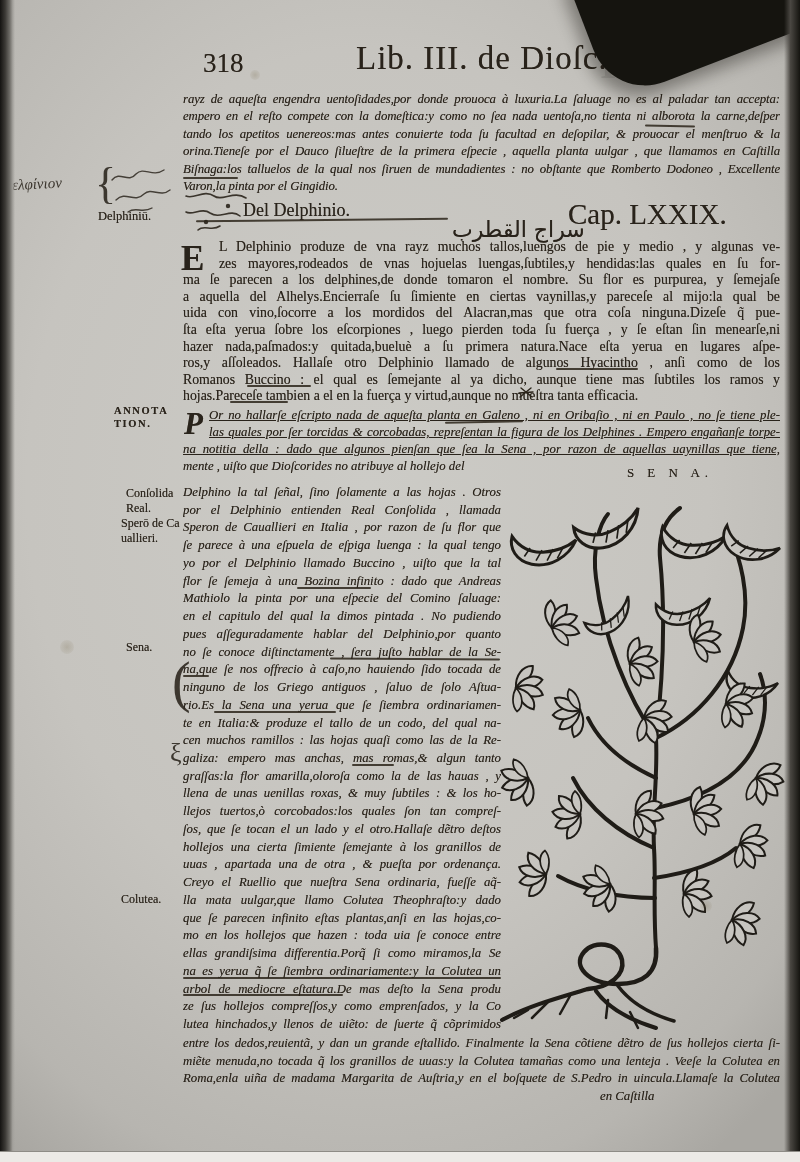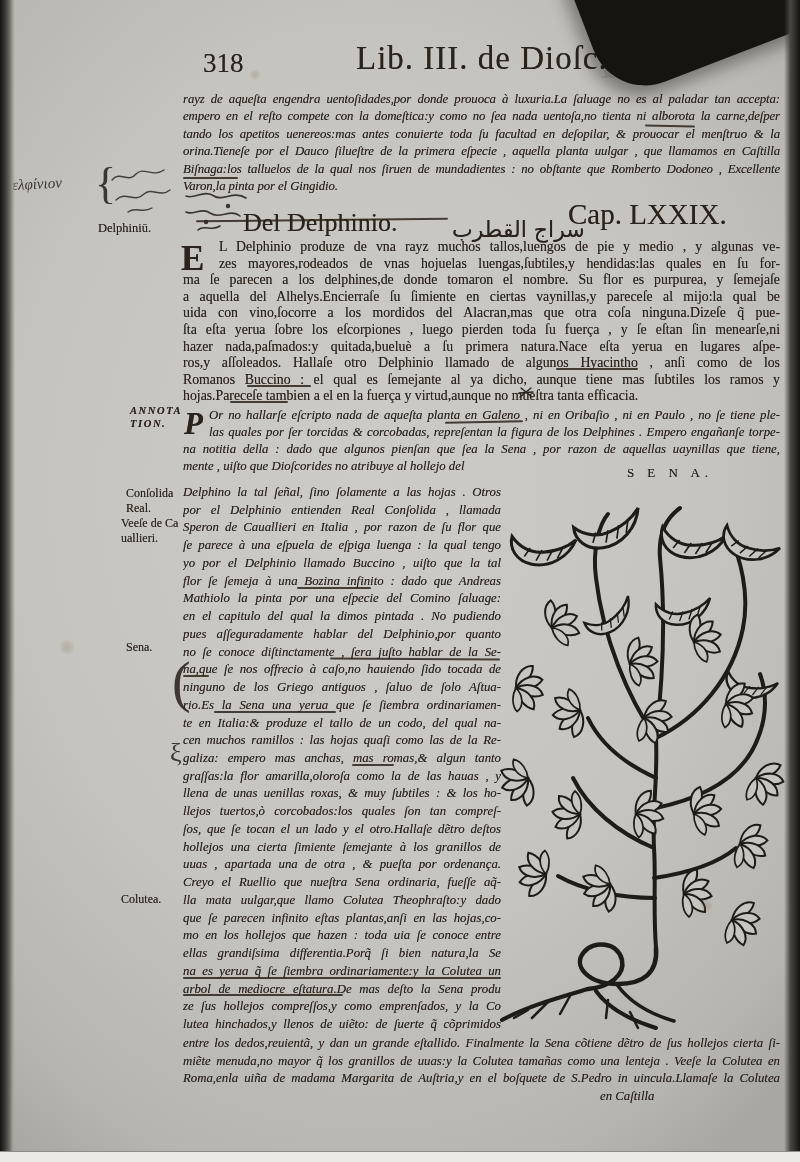--- a/index.html
+++ b/index.html
@@ -10,21 +10,21 @@
   .tx{color:#29231b;text-shadow:0 0 .5px rgba(45,35,22,.55);}
   .it{font-style:italic;}
   
   .block div{white-space:normal;overflow:hidden;}
   .intro-block{left:183px;top:91px;width:597px;font-size:12.8px;line-height:17.4px;letter-spacing:-.1px;}
   .intro-block div:not(:last-child){text-align:justify;text-align-last:justify;}
   .main-block{left:183px;top:239px;width:597px;font-size:13.8px;line-height:16.6px;}
   .main-block div:not(:last-child){text-align:justify;text-align-last:justify;}
   .main-block div:nth-child(-n+2){padding-left:36px;width:561px;}
   .annot-block{left:183px;top:407px;width:597px;font-size:12.8px;line-height:16.9px;}
-  .annot-block div:not(:last-child){text-align:justify;text-align-last:justify;}
+  .annot-block div:not(:last-child){text-align:justify;text-align-last:justify;text-decoration:underline;}
   .annot-block div:nth-child(-n+2){padding-left:26px;width:571px;}
   .col-block{left:183px;top:484px;width:318px;font-size:12.8px;line-height:17.74px;}
   .col-block div{text-align:justify;text-align-last:justify;}
   .final-block{left:183px;top:1035px;width:597px;font-size:12.8px;line-height:17.6px;}
   .final-block div{text-align:justify;text-align-last:justify;}
   .dropcap{line-height:1;font-weight:bold;}
   .mnote{font-size:12px;line-height:14.5px;}
   .mnote-caps{font-size:10.5px;letter-spacing:1.6px;line-height:13px;font-weight:bold;}
   .ink{position:absolute;background:#2b241a;height:1.6px;opacity:.85;border-radius:2px;}
   .scribble{color:#2e2820;opacity:.9;}
@@ -60,52 +60,52 @@
 
   <div class="abs it scribble" style="left:5px;top:176px;font-size:15px;transform:rotate(-3deg);">δελφίνιον</div>
   <div class="abs scribble" style="left:95px;top:158px;font-size:44px;font-weight:300;">{</div>
   <svg class="abs" style="left:108px;top:162px;" width="70" height="58" viewBox="0 0 70 58">
     <g fill="none" stroke="#2e2820" stroke-width="1.4" stroke-linecap="round" opacity=".85">
       <path d="M4 18 C 12 8, 20 22, 28 12 C 36 4, 44 16, 56 8"></path>
       <path d="M8 38 C 18 28, 26 42, 36 32 C 44 25, 52 36, 62 28"></path>
       <path d="M20 50 C 28 44, 34 52, 44 46"></path>
     </g>
   </svg>
-  <div class="abs tx" style="left:98px;top:221px;font-size:12.5px;">Delphiniū.</div>
+  <div class="abs tx" style="left:98px;top:209px;font-size:12.5px;">Delphiniū.</div>
 
   <svg class="abs" style="left:180px;top:186px;" width="72" height="54" viewBox="0 0 72 54">
     <g fill="none" stroke="#2b251c" stroke-width="1.6" stroke-linecap="round" opacity=".9">
       <path d="M66 12 C 54 4, 42 16, 34 10 C 24 3, 14 14, 6 10"></path>
       <path d="M60 30 C 50 22, 40 34, 30 27 C 22 21, 12 30, 6 26"></path>
       <path d="M18 44 C 24 38, 32 46, 40 40"></path>
       <circle cx="48" cy="20" r="1.4" fill="#2b251c"></circle>
       <circle cx="26" cy="36" r="1.4" fill="#2b251c"></circle>
     </g>
   </svg>
-  <div class="abs tx" style="left:243px;top:208px;font-size:26px;text-align:center;">Del Delphinio.</div>
+  <div class="abs tx" style="left:243px;top:200px;font-size:18px;text-align:center;">Del Delphinio.</div>
   <div class="abs tx" style="left:452px;top:201px;font-size:22px;font-family:'DejaVu Sans',sans-serif;margin-top:16px;">سراج القطرب</div>
   <div class="abs tx" style="left:568px;top:198px;font-size:29px;">Cap. LXXIX.</div>
 
   <div class="ink" style="left:196px;top:219px;width:252px;transform:rotate(-.6deg);height:2px;"></div>
 
   <div class="abs tx dropcap" style="left:181px;top:241px;font-size:35px;">E</div>
   <div class="abs tx block main-block">
       <div>L Delphinio produze de vna rayz muchos tallos,luengos de pie y medio , y algunas ve-</div>
       <div>zes mayores,rodeados de vnas hojuelas luengas,ſubtiles,y hendidas:las quales en ſu for-</div>
       <div>ma ſe parecen a los delphines,de donde tomaron el nombre. Su flor es purpurea, y ſemejaſe</div>
       <div>a aquella del Alhelys.Encierraſe ſu ſimiente en ciertas vaynillas,y pareceſe al mijo:la qual be</div>
       <div>uida con vino,ſocorre a los mordidos del Alacran,mas que otra coſa ninguna.Dizeſe q̃ pue-</div>
       <div>ſta eſta yerua ſobre los eſcorpiones , luego pierden toda ſu fuerça , y ſe eſtan ſin menearſe,ni</div>
       <div>hazer nada,paſmados:y quitada,bueluè a ſu primera natura.Nace eſta yerua en lugares aſpe-</div>
       <div>ros,y aſſoleados.  Hallaſe otro Delphinio llamado de algunos Hyacintho , anſi como de los</div>
       <div>Romanos Buccino : el qual es ſemejante al ya dicho, aunque tiene mas ſubtiles los ramos y</div>
       <div>hojas.Pareceſe tambien a el en la fuerça y virtud,aunque no mueſtra tanta efficacia.</div>
     </div>
 
-  <div class="abs tx mnote-caps" style="left:130px;top:404px;font-style:italic;">
+  <div class="abs tx mnote-caps" style="left:114px;top:404px;">
       <div>ANNOTA</div>
       <div>TION.</div>
     </div>
 
   <div class="abs tx it dropcap" style="left:184px;top:408px;font-size:31px;">P</div>
   <div class="abs tx it block annot-block">
       <div>Or no hallarſe eſcripto nada de aqueſta planta en Galeno , ni en Oribaſio , ni en Paulo , no ſe tiene ple-</div>
       <div>las quales por ſer torcidas &amp; corcobadas, repreſentan la figura de los Delphines . Empero engañanſe torpe-</div>
       <div>na notitia della : dado que  algunos  pienſan que ſea la  Sena , por razon  de aquellas uaynillas que tiene,</div>
       <div>mente , uiſto que Dioſcorides no  atribuye  al hollejo del</div>
@@ -133,33 +133,33 @@
       <div>graſſas:la flor amarilla,oloroſa como la de las hauas , y</div>
       <div>llena de unas uenillas roxas, &amp; muy ſubtiles : &amp; los ho-</div>
       <div>llejos tuertos,ò corcobados:los quales ſon tan compreſ-</div>
       <div>ſos, que ſe tocan el un lado y el otro.Hallaſe dẽtro deſtos</div>
       <div>hollejos una cierta ſimiente ſemejante  à los granillos de</div>
       <div>uuas , apartada una de otra , &amp; pueſta por ordenança.</div>
       <div>Creyo el Ruellio que nueſtra Sena ordinaria, fueſſe aq̃-</div>
       <div>lla mata uulgar,que llamo Colutea Theophraſto:y dado</div>
       <div>que ſe parecen infinito eſtas plantas,anſi en las hojas,co-</div>
       <div>mo en los hollejos  que hazen : toda uia ſe  conoce entre</div>
-      <div>ellas grandiſsima differentia.Porq̃ ſi bien natura,la Se</div>
+      <div>ellas grandiſsima differentia.Porq̃ ſi como miramos,la Se</div>
       <div>na es yerua q̃ ſe ſiembra ordinariamente:y la Colutea un</div>
       <div>arbol de mediocre eſtatura.De mas deſto la Sena produ</div>
       <div>ze ſus hollejos compreſſos,y como emprenſados, y la Co</div>
       <div>lutea hinchados,y llenos de uiẽto: de ſuerte q̃ cõprimidos</div>
     </div>
 
   <div class="abs tx mnote" style="left:126px;top:486px;">
       <div>Conſolida</div>
       <div>Real.</div>
     </div>
   <div class="abs tx mnote" style="left:121px;top:516px;">
-      <div>Veeſe de Ca</div>
+      <div>Sperō de Ca</div>
       <div>uallieri.</div>
     </div>
   <div class="abs tx mnote" style="left:126px;top:640px;">Sena.</div>
   <div class="abs tx mnote" style="left:121px;top:892px;">Colutea.</div>
 
   <div class="abs scribble" style="left:172px;top:650px;font-size:56px;font-weight:300;">(</div>
   <div class="abs scribble" style="left:170px;top:738px;font-size:26px;">ξ</div>
 
   <div class="ink" style="left:645px;top:125px;width:50px;transform:rotate(1deg);"></div>
   <div class="ink" style="left:183px;top:177px;width:55px;"></div>
@@ -241,21 +241,21 @@
       <path stroke-width="4.5" d="M168 470 C 170 495 155 506 130 506 C 100 506 84 488 96 474 C 106 462 130 464 134 482 C 137 497 122 509 100 511"></path>
       <path stroke-width="4" d="M100 511 C 70 520 40 528 14 542"></path>
       <path stroke-width="4" d="M108 513 C 120 530 142 542 168 550"></path>
       <path stroke-width="3.5" d="M130 508 C 142 524 162 536 186 543"></path>
       <path stroke-width="2.5" d="M60 524 L 44 540 M 82 518 L 72 536 M 142 534 L 150 550 M 40 532 L 26 540 M 120 522 L 118 540"></path>
     </g>
   </svg>
 
   <div class="abs tx it block final-block">
       <div>entre los dedos,reuientã, y dan un grande eſtallido. Finalmente la Sena cõtiene dẽtro de ſus hollejos cierta ſi-</div>
-      <div>miẽte menuda,no mayor q̃ los granillos de uuas:y la Colutea tamañas como una lenteja . Veeſe la Colutea en</div>
+      <div>miẽte menuda,no tocada q̃ los granillos de uuas:y la Colutea tamañas como una lenteja . Veeſe la Colutea en</div>
       <div>Roma,enla uiña de madama Margarita de Auſtria,y en el boſquete de S.Pedro in uincula.Llamaſe la Colutea</div>
     </div>
   <div class="abs tx it" style="left:600px;top:1089px;width:177px;text-align:left;font-size:12.8px;">en Caſtilla</div>
 
   <div class="fox" style="left:250px;top:70px;width:10px;height:10px;"></div>
   <div class="fox" style="left:60px;top:640px;width:14px;height:14px;"></div>
   <div class="fox" style="left:700px;top:900px;width:12px;height:12px;"></div>
 
   <div class="abs corner-tr"></div>
   <div class="abs edge-right"></div>

